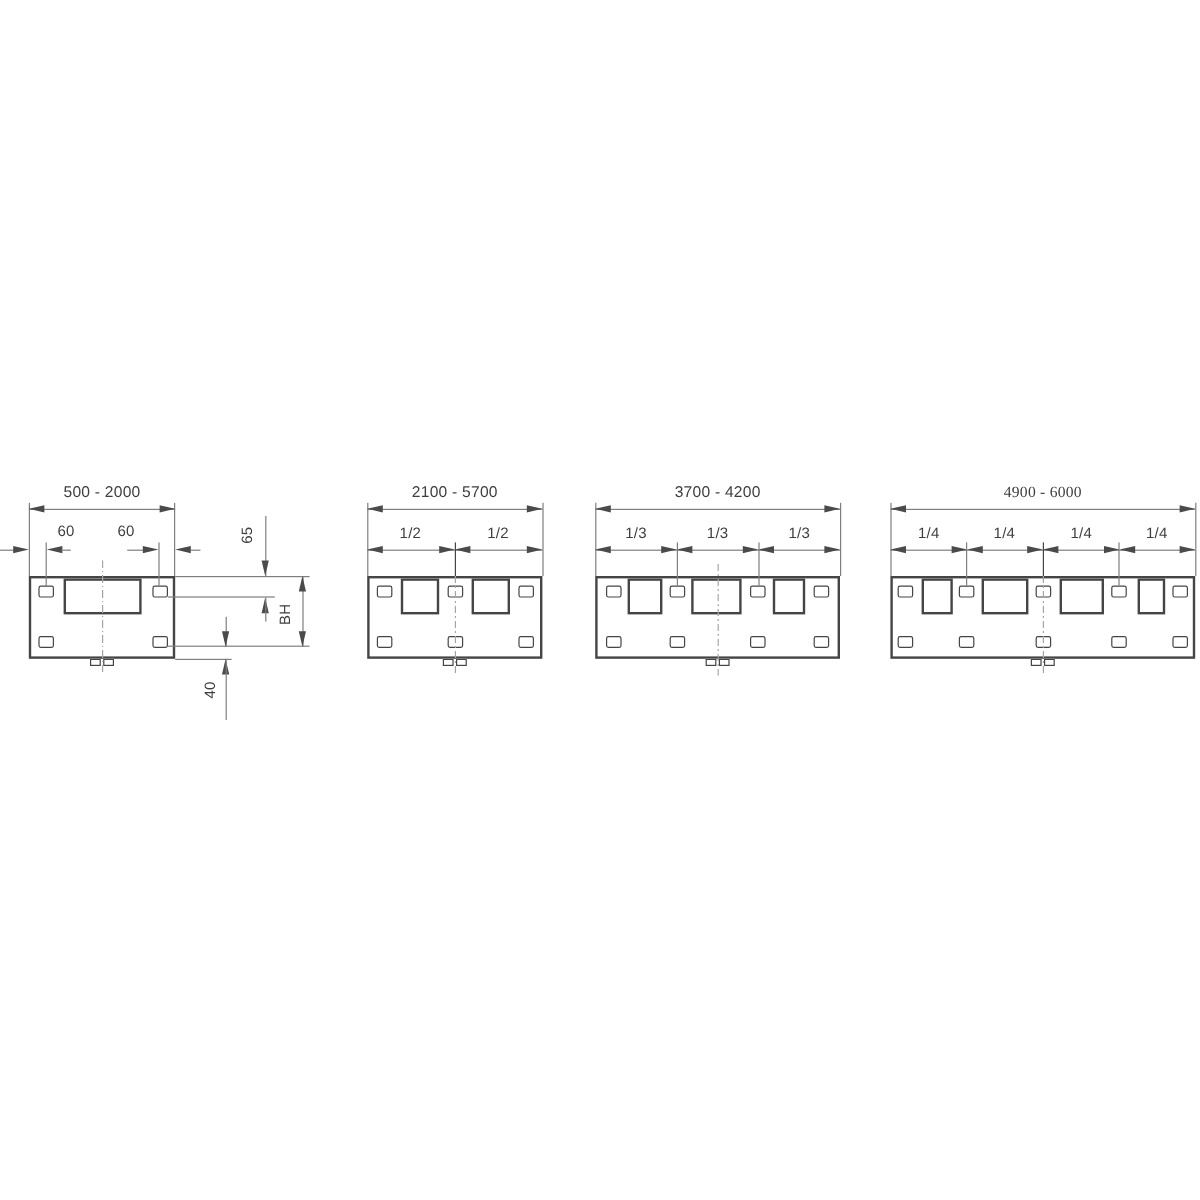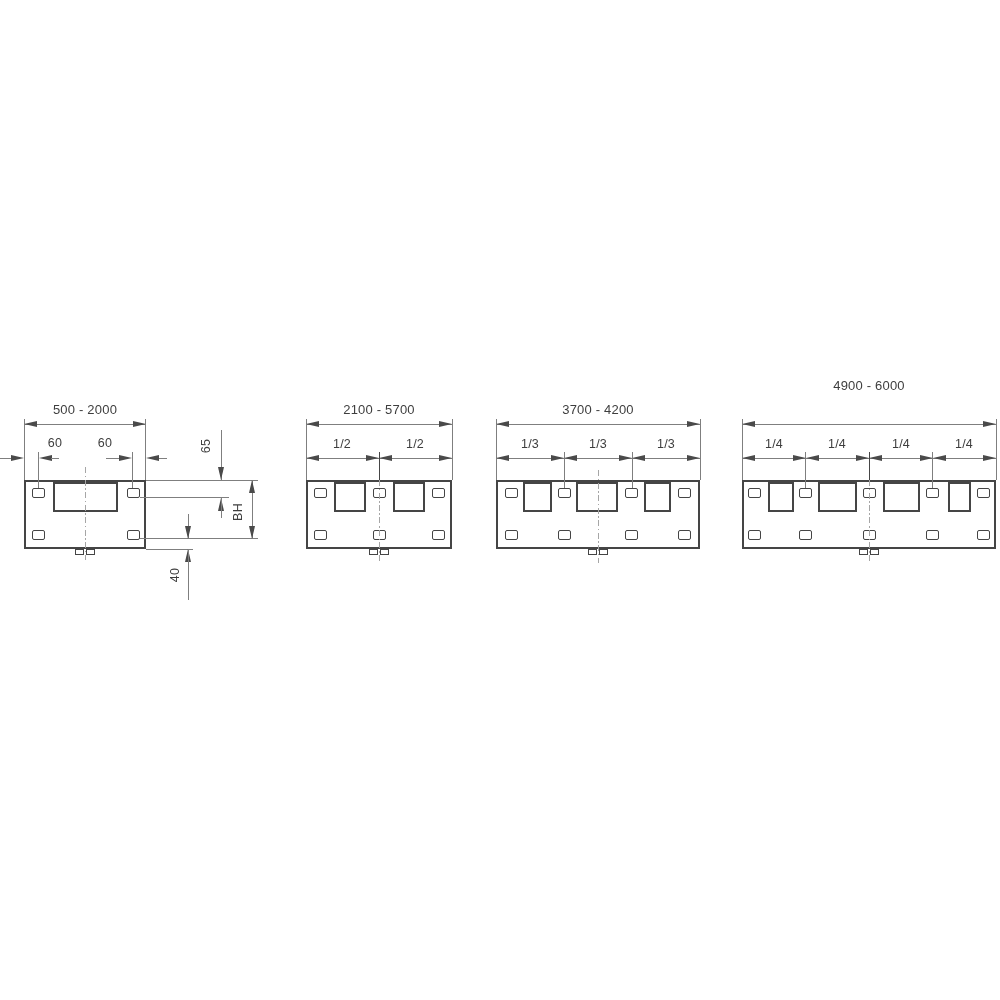--- a/index.html
+++ b/index.html
@@ -13,21 +13,21 @@
   .lbl.rot{transform:rotate(-90deg);line-height:14px;}
 </style>
 </head>
 <body>
 
 <div id="canvas">
 
   <div class="lbl range" style="left:35px;top:402px;width:100px;">500 - 2000</div>
   <div class="lbl range" style="left:329px;top:402px;width:100px;">2100 - 5700</div>
   <div class="lbl range" style="left:548px;top:402px;width:100px;">3700 - 4200</div>
-  <div class="lbl range" style="left:819px;top:378px;width:100px;">4900 - 6000</div>
+  <div class="lbl range" style="left:819px;top:402px;width:100px;font-family:Liberation Serif, serif;">4900 - 6000</div>
 
   <div class="lbl" style="left:40px;top:436px;width:30px;">60</div>
   <div class="lbl" style="left:90px;top:436px;width:30px;">60</div>
 
   <div class="lbl rot" style="left:191px;top:439px;width:30px;height:14px;">65</div>
   <div class="lbl rot" style="left:223px;top:505px;width:30px;height:14px;">BH</div>
   <div class="lbl rot" style="left:160px;top:568px;width:30px;height:14px;">40</div>
 
   <div class="lbl frac" style="left:320px;top:437px;width:44px;">1/2</div>
   <div class="lbl frac" style="left:393px;top:437px;width:44px;">1/2</div>

